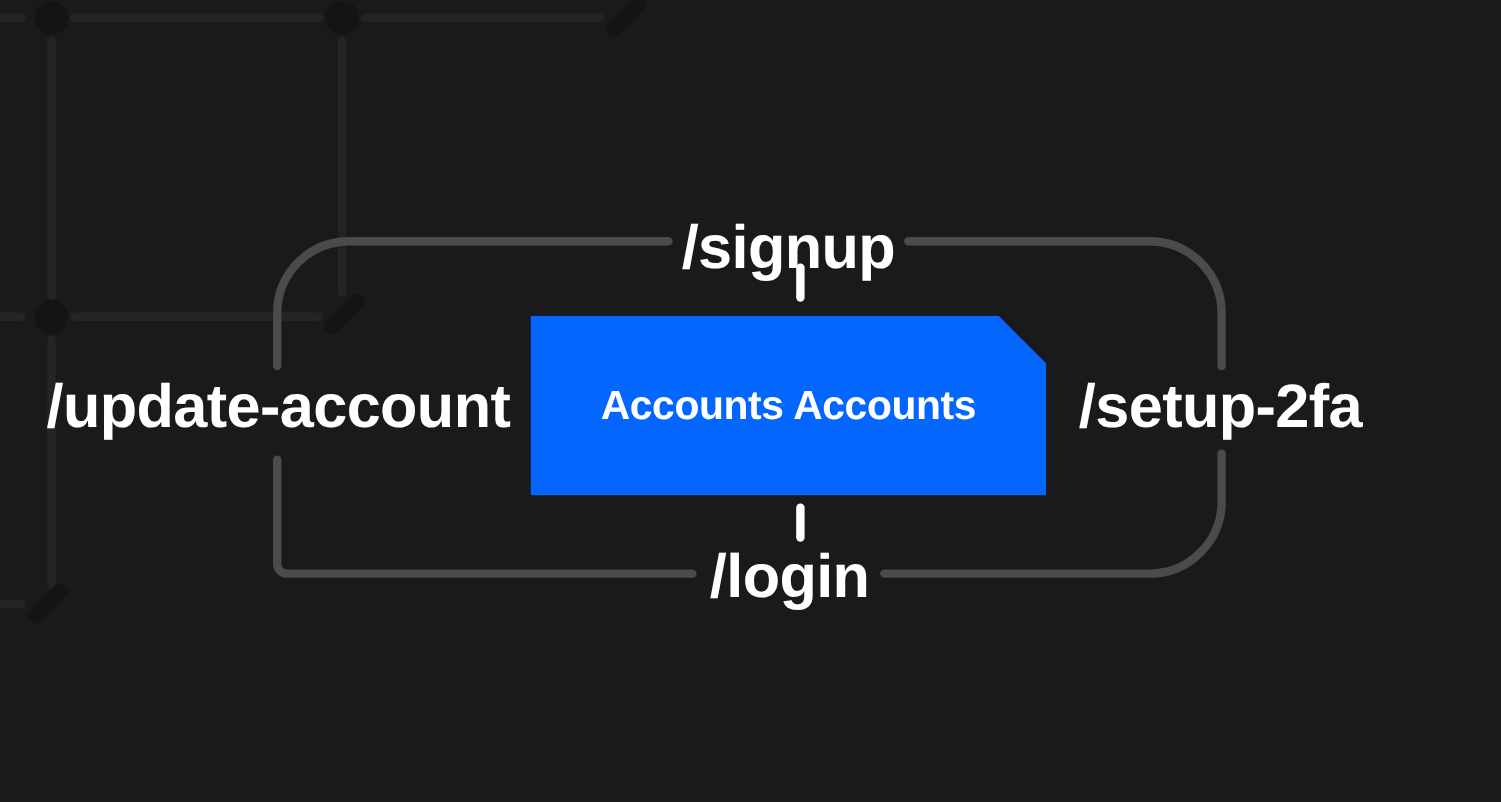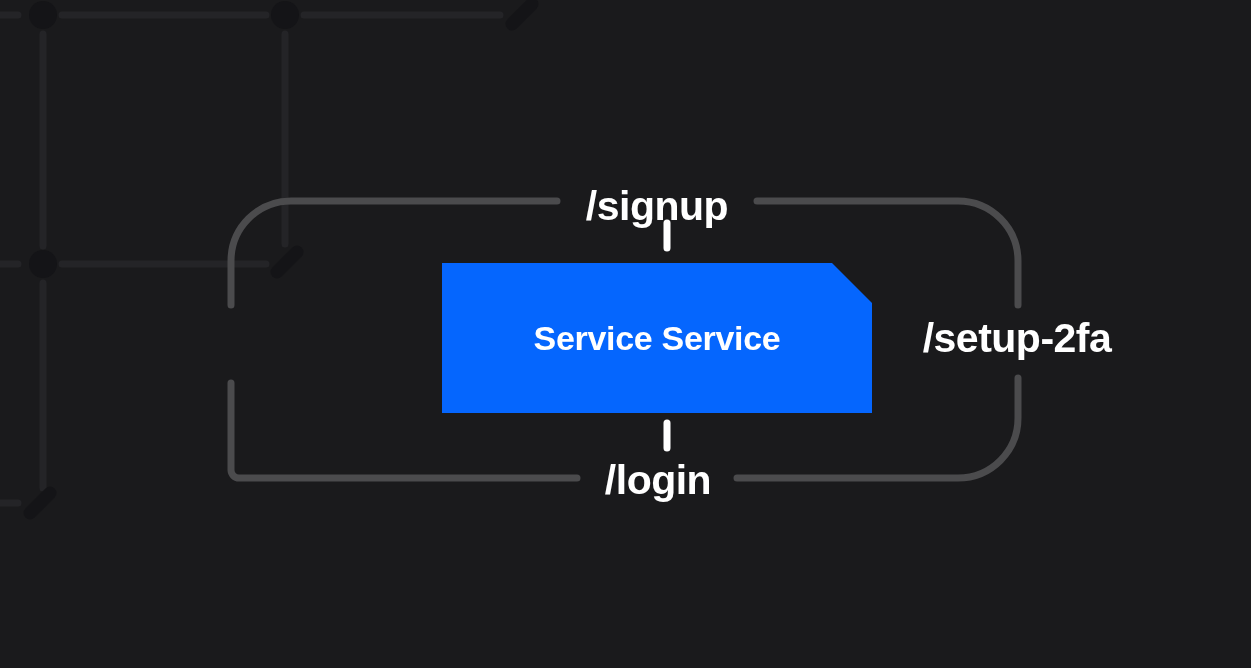--- a/index.html
+++ b/index.html
@@ -18,21 +18,21 @@
     width:1251px;height:668px;
     background:var(--background);
     overflow:hidden;
     font-family:"Liberation Sans","DejaVu Sans",sans-serif;
   }
   .layer{position:absolute;left:0;top:0;width:100%;height:100%;}
   .endpoint-label{
     position:absolute;
     transform:translate(-50%,-50%);
     color:var(--endpoint-text);
-    font-size:41px;
+    font-size:51px;
     font-weight:700;
     letter-spacing:-0.5px;
     white-space:nowrap;
   }
   .lbl-signup{left:657px;top:206px;}
   .lbl-update{left:232px;top:338px;}
   .lbl-setup{left:1017px;top:338px;}
   .lbl-login{left:658px;top:480px;text-align:center;}
   .service-node{
     position:absolute;
@@ -86,23 +86,24 @@
       <path d="M 737 478 L 958 478 A 60 60 0 0 0 1018 418 L 1018 378"></path>
       <path d="M 1018 305 L 1018 261 A 60 60 0 0 0 958 201 L 757 201"></path>
     </g>
     <g stroke="var(--tick-stroke)" stroke-width="7" stroke-linecap="round">
       <path d="M 667 223 L 667 248"></path>
       <path d="M 667 423 L 667 448"></path>
     </g>
   </svg>
 
   <div class="service-node">
-    <span class="service-node-label">Service Service</span>
+    <span class="service-node-label">Accounts Accounts</span>
   </div>
 
   <div class="endpoint-label lbl-signup">/signup</div>
 
+  <div class="endpoint-label lbl-update">/update-account</div>
 
   <div class="endpoint-label lbl-setup">/setup-2fa</div>
 
   <div class="endpoint-label lbl-login">/login</div>
 
 </div>
 
 </body></html>

